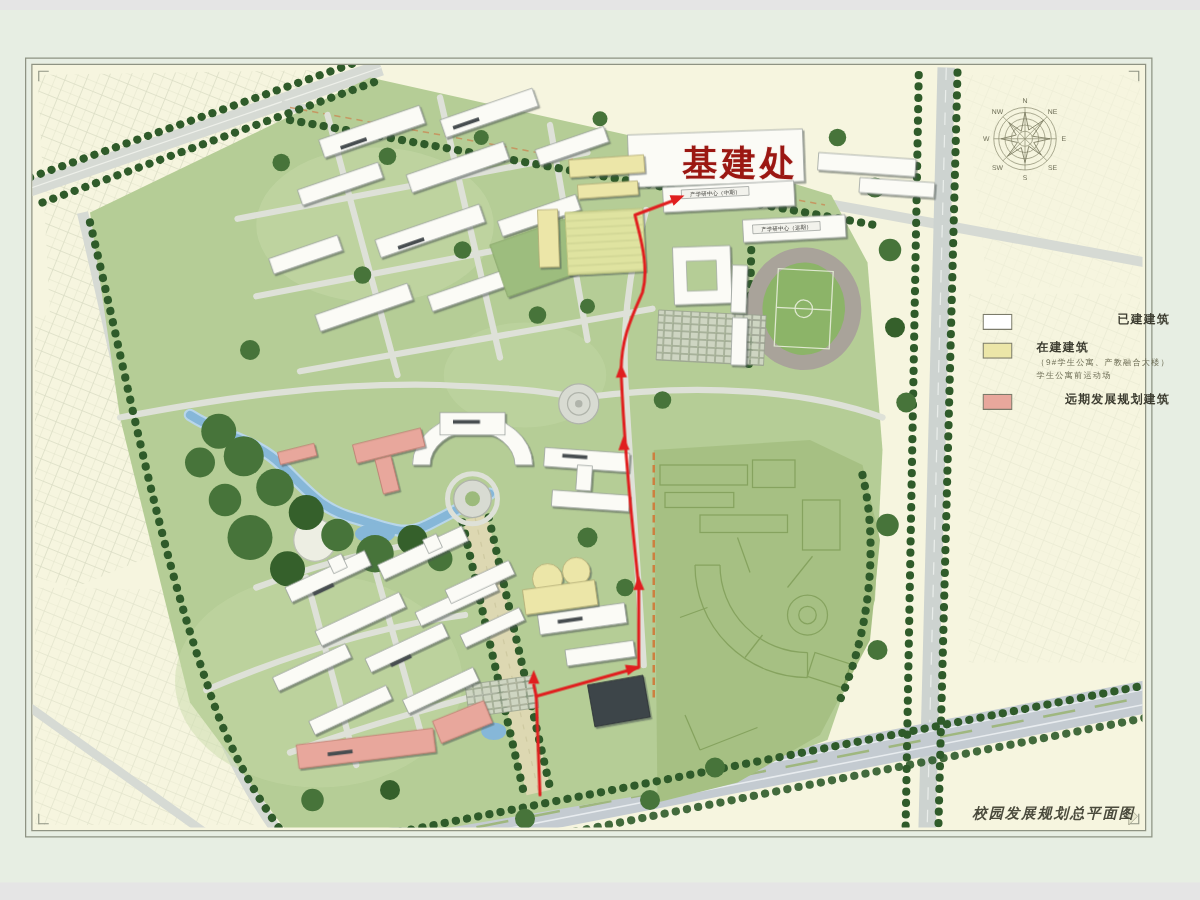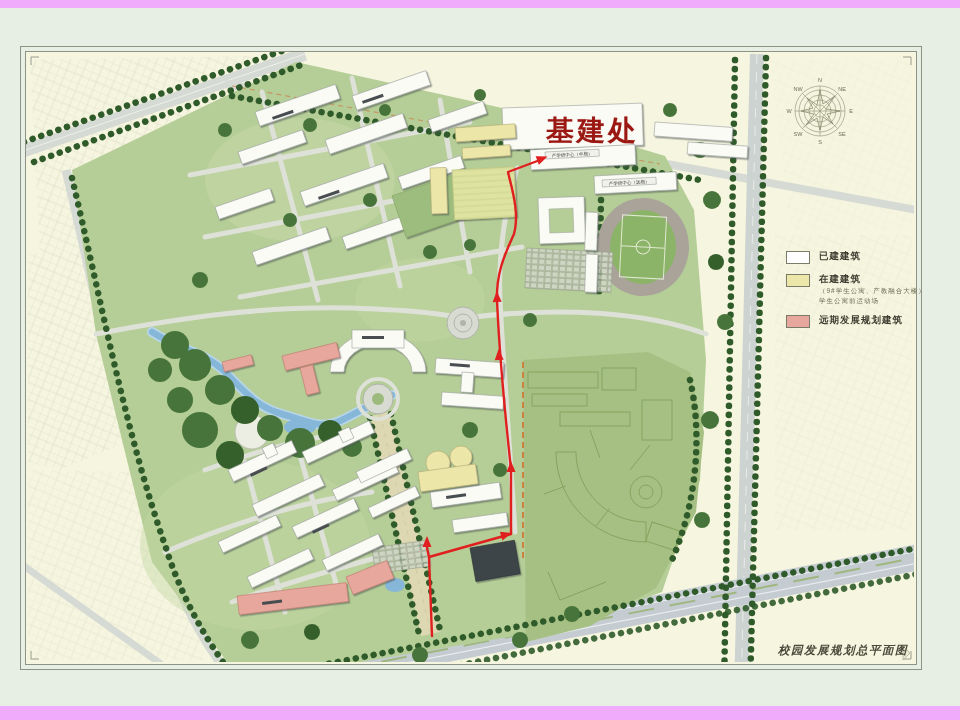--- a/index.html
+++ b/index.html
@@ -1,30 +1,30 @@
 <!DOCTYPE html>
 <html><head>
 <meta charset="utf-8">
 <style>
   html,body{margin:0;padding:0;background:#ffffff;}
-  #stage{position:relative;width:960px;height:720px;background:#f0abfc;overflow:hidden;
+  #stage{position:relative;width:960px;height:720px;background:#e5e5e5;overflow:hidden;
          font-family:"Liberation Sans",sans-serif;}
   #sheet{position:absolute;left:0;top:8px;width:960px;height:698px;background:#e7eee3;}
   .frame-outer{position:absolute;left:20px;top:46px;width:900px;height:622px;
                border:1px solid #8e9383;}
   .frame-inner{position:absolute;left:25px;top:51px;width:890px;height:612px;
                border:1px solid #8e9383;background:#f6f5df;}
   .map-svg{position:absolute;left:0;top:0;width:960px;height:720px;}
   .compass-svg{position:absolute;left:783px;top:74px;width:74px;height:74px;}
   .figure-label{position:absolute;left:546px;top:112px;width:130px;
                 font-family:"DejaVu Serif","Liberation Serif",serif;
                 font-size:28px;font-weight:bold;color:#9b1712;letter-spacing:3px;
                 text-shadow:0 0 1px rgba(155,23,18,.35);}
   .legend{position:absolute;left:786px;top:250px;width:150px;}
-  .legend-row{display:flex;align-items:flex-start;margin-bottom:9px;}
+  .legend-row{display:flex;align-items:flex-start;margin-bottom:9px;justify-content:space-between;}
   .legend-swatch{flex:0 0 auto;margin-right:9px;margin-top:1px;}
   .legend-label{font-size:9.5px;font-weight:bold;color:#3c3c30;letter-spacing:1px;line-height:12px;}
   .legend-notes{font-size:6.5px;color:#6d6d55;line-height:8px;margin-top:2px;font-weight:normal;}
   .plan-title{position:absolute;left:770px;top:643px;width:138px;text-align:right;
               font-size:11.5px;font-weight:bold;color:#4a4a3c;letter-spacing:1.5px;font-style:italic;}
   .route-line{stroke:#e01f1f;stroke-width:2.4;fill:none;stroke-linejoin:round;stroke-linecap:round;}
   .route-arrow{fill:#e01f1f;}
   .bldg{fill:#fbfbf6;stroke:#9aa09d;stroke-width:.6;}
   .bldg-y{fill:#ece6a8;stroke:#b1aa74;stroke-width:.6;}
   .bldg-p{fill:#e8a79c;stroke:#bd7b6f;stroke-width:.6;}

